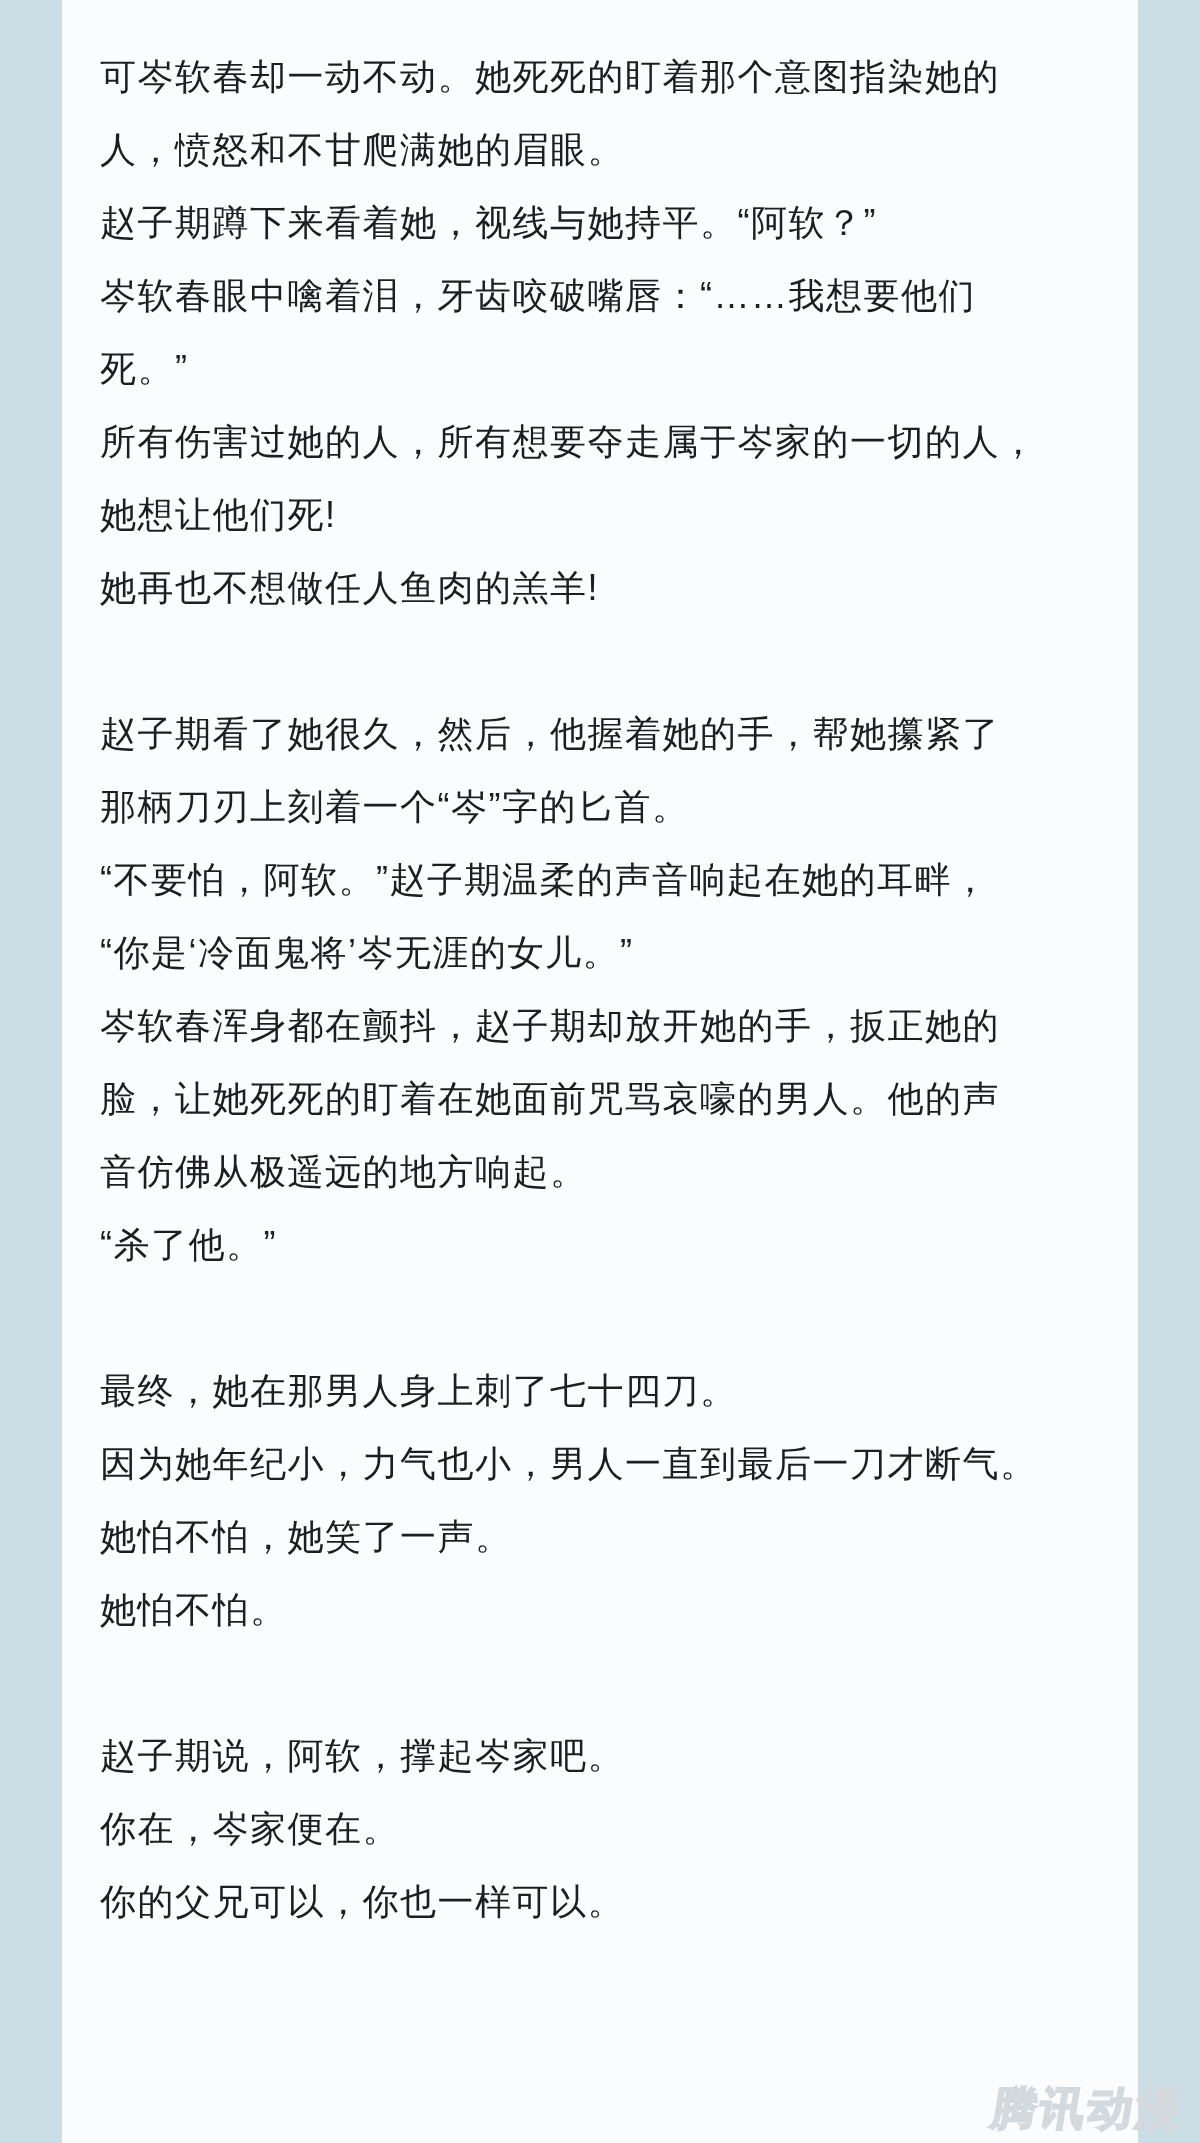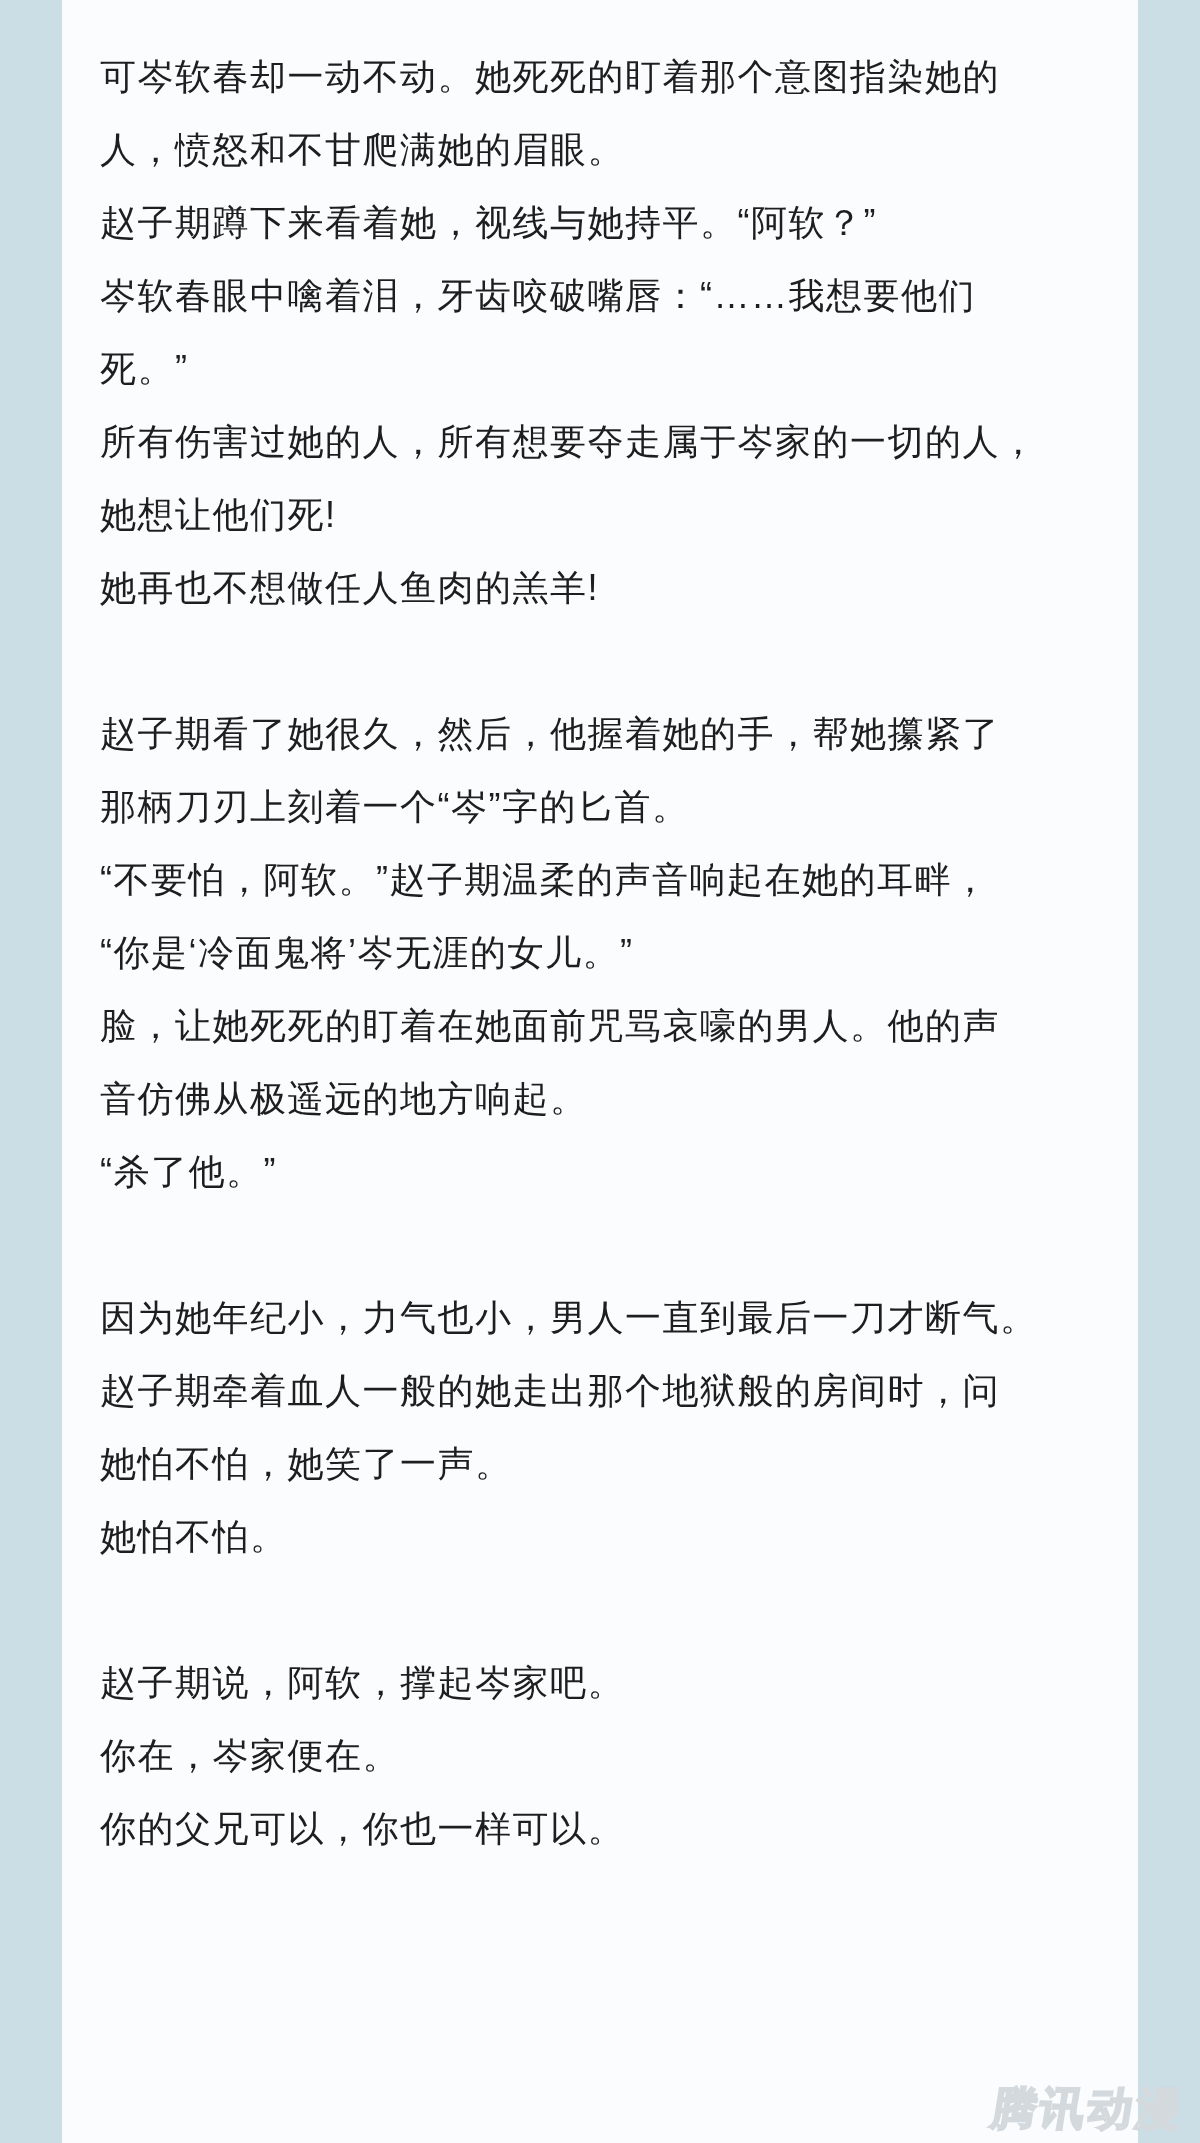--- a/index.html
+++ b/index.html
@@ -69,26 +69,27 @@
       <div class="line">岑软春眼中噙着泪，牙齿咬破嘴唇：“……我想要他们</div>
       <div class="line">死。”</div>
       <div class="line">所有伤害过她的人，所有想要夺走属于岑家的一切的人，</div>
       <div class="line">她想让他们死!</div>
       <div class="line">她再也不想做任人鱼肉的羔羊!</div>
       <div class="line">&nbsp;</div>
       <div class="line">赵子期看了她很久，然后，他握着她的手，帮她攥紧了</div>
       <div class="line">那柄刀刃上刻着一个“岑”字的匕首。</div>
       <div class="line">“不要怕，阿软。”赵子期温柔的声音响起在她的耳畔，</div>
       <div class="line">“你是‘冷面鬼将’岑无涯的女儿。”</div>
+      <div class="line">岑软春浑身都在颤抖，赵子期却放开她的手，扳正她的</div>
       <div class="line">脸，让她死死的盯着在她面前咒骂哀嚎的男人。他的声</div>
       <div class="line">音仿佛从极遥远的地方响起。</div>
       <div class="line">“杀了他。”</div>
       <div class="line">&nbsp;</div>
+      <div class="line">最终，她在那男人身上刺了七十四刀。</div>
       <div class="line">因为她年纪小，力气也小，男人一直到最后一刀才断气。</div>
-      <div class="line">赵子期牵着血人一般的她走出那个地狱般的房间时，问</div>
       <div class="line">她怕不怕，她笑了一声。</div>
       <div class="line">她怕不怕。</div>
       <div class="line">&nbsp;</div>
       <div class="line">赵子期说，阿软，撑起岑家吧。</div>
       <div class="line">你在，岑家便在。</div>
       <div class="line">你的父兄可以，你也一样可以。</div>
     </div>
   <div class="watermark" style="color: rgb(251, 252, 253);">腾讯动漫</div>
 </div>
 

